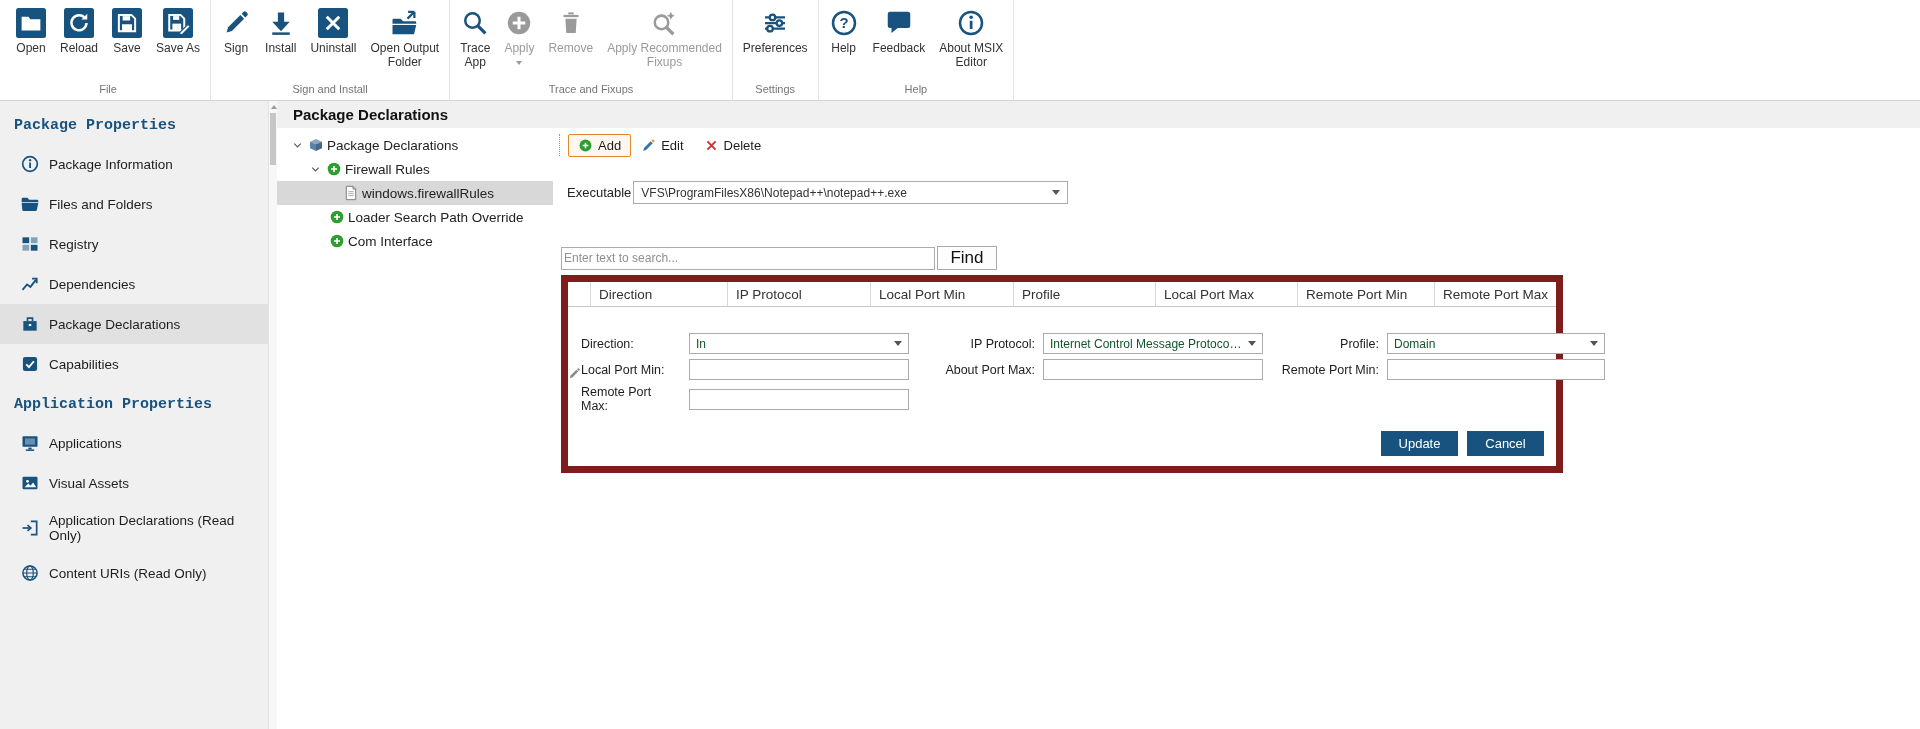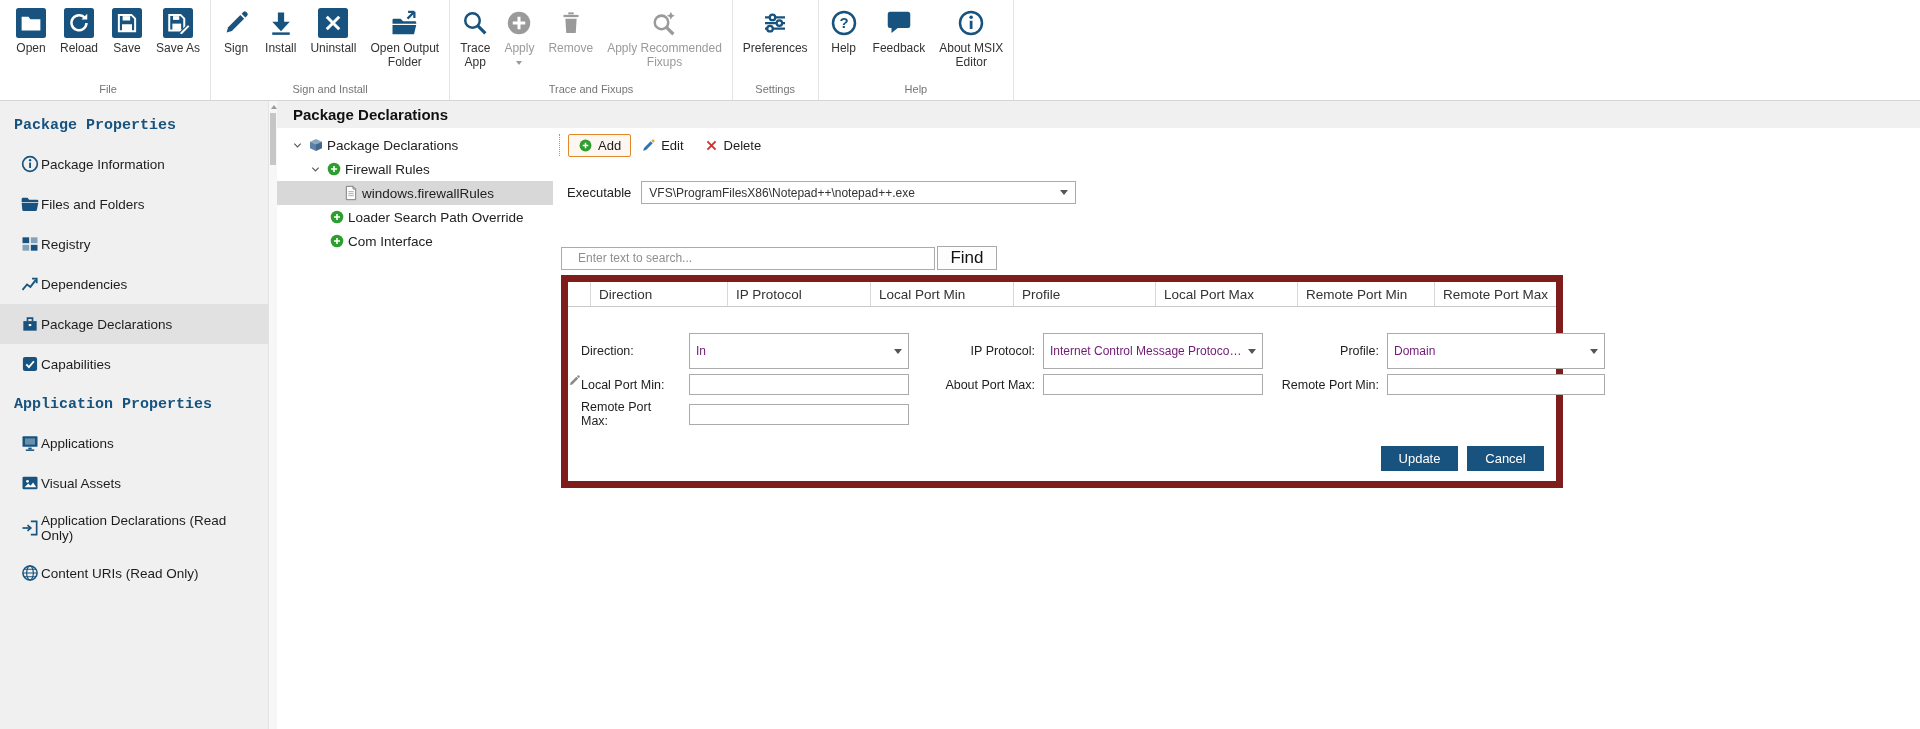--- a/index.html
+++ b/index.html
@@ -23,21 +23,21 @@
   .ribbon-group-label { text-align:center; font-size:11px; color:#757575; padding:3px 0 5px; }
   .mini-caret { width:0; height:0; border-left:3.5px solid transparent;
     border-right:3.5px solid transparent; border-top:4px solid #9a9a9a; margin-top:1px; }
 
   
   .app-body { flex:1; display:flex; overflow:hidden; }
 
   
   .sidebar { width:268px; flex-shrink:0; background:#f0f0f0; padding-top:4px; }
   .side-heading { color:#17537e; font-weight:bold; font-size:15px; padding:12px 14px 10px;font-family:Liberation Mono, monospace; }
-  .side-item { display:flex; align-items:center; gap:1px; padding:10px 12px 10px 20px;
+  .side-item { display:flex; align-items:center; gap:9px; padding:10px 12px 10px 20px;
     font-size:13.5px; color:#1d1d1d; cursor:pointer; }
   .side-item.selected { background:#e1e1e1; }
   .sicon { width:20px; height:20px; flex-shrink:0; display:flex; align-items:center; justify-content:center; }
   .sicon svg { width:20px; height:20px; }
 
   
   .vscroll { width:9px; flex-shrink:0; background:#f7f7f7; border-left:1px solid #e3e3e3;
     position:relative; }
   .vscroll .arrow-up { position:absolute; top:4px; left:1.5px; width:0; height:0;
     border-left:3px solid transparent; border-right:3px solid transparent;
@@ -64,51 +64,51 @@
   
   .detail-panel { flex:1; padding:2px 0 0 4px; }
   .detail-toolbar { height:30px; display:flex; align-items:center; }
   .gripper { width:1px; height:22px; border-left:1px dotted #9a9a9a; margin:0 8px 0 2px; }
   .tool-btn { display:flex; align-items:center; gap:5px; padding:3px 9px; font-size:13px;
     color:#1d1d1d; cursor:pointer; border:1px solid transparent; border-radius:2px; }
   .tool-btn.add { border-color:#e0872f; background:#fdf7ef; }
   .tool-ic { width:15px; height:15px; display:flex; }
   .tool-ic svg { width:15px; height:15px; }
 
-  .exec-row { display:flex; align-items:center; gap:10px; margin:21px 0 0 10px; font-size:13px; }
+  .exec-row { display:flex; align-items:center; gap:2px; margin:21px 0 0 10px; font-size:13px; }
   .combo { width:435px; height:23px; border:1px solid #ababab; background:#fff; display:flex;
     align-items:center; justify-content:space-between; padding:0 7px; font-size:12px;
     color:#333; cursor:pointer; }
   .caret { width:0; height:0; border-left:4px solid transparent; border-right:4px solid transparent;
     border-top:5px solid #555; flex-shrink:0; margin-left:6px; }
 
   .search-row { display:flex; align-items:center; margin:42px 0 0 4px; }
-  .search-input { width:374px; height:23px; border:1px solid #ababab; padding:0 16px;
+  .search-input { width:374px; height:23px; border:1px solid #ababab; padding:0 2px;
     font-size:12px; color:#0369a1; font-family:"Liberation Sans", sans-serif; }
   .search-input::placeholder { color:#8f8f8f; }
   .find-btn { width:60px; height:24px; margin-left:2px; background:#fdfdfd; border:1px solid #a9a9a9;
     font-size:17px; color:#111; cursor:pointer; font-family:Liberation Sans, sans-serif; }
 
   .rules-box { width:1002px; margin:5px 0 0 4px; border:7px solid #7f1d1d; background:#fff; }
   .table-header { display:flex; height:25px; border-bottom:1px solid #c8c8c8; }
   .th { display:flex; align-items:center; padding-left:8px; font-size:13.5px; color:#333;
     border-left:1px solid #d8d8d8; cursor:pointer; }
   .th-gutter { width:22px; border-left:none; }
   .w-dir{width:137px;} .w-ipp{width:143px;} .w-lpmin{width:143px;} .w-prof{width:142px;}
   .w-lpmax{width:142px;} .w-rpmin{width:137px;} .w-rpmax{flex:1;}
 
   .form-area { display:flex; padding:26px 0 0 0; }
   .form-gutter { width:26px; display:flex; align-items:center; justify-content:center; }
   .form-gutter svg { width:13px; height:13px; }
   .form-grid { display:grid; grid-template-columns:100px 220px 118px 220px 108px 218px;
     column-gap:8px; row-gap:5px; align-items:center; font-size:12.5px; }
   .fl { color:#1d1d1d; } .fl.r { text-align:right; }
-  .select-box { height:36px; border:1px solid #ababab; background:#fff; display:flex;
+  .select-box { height:21px; border:1px solid #ababab; background:#fff; display:flex;
     align-items:center; justify-content:space-between; padding:0 6px; font-size:12px;
-    color:#701a75; cursor:pointer; overflow:hidden; white-space:nowrap; }
+    color:#14532d; cursor:pointer; overflow:hidden; white-space:nowrap; }
   .select-box .val { overflow:hidden; text-overflow:ellipsis; }
   .tfield { height:21px; border:1px solid #ababab; width:100%; padding:0 6px; font-size:12px;
     font-family:"Liberation Sans", sans-serif; }
   .form-buttons { display:flex; justify-content:flex-end; gap:9px; padding:18px 12px 10px 0; }
   .btn-primary { width:77px; height:25px; background:#17537e; color:#fff; border:none;
     font-size:13px; cursor:pointer; font-family:"Liberation Sans", sans-serif; }
 </style>
 </head>
 <body>
 

